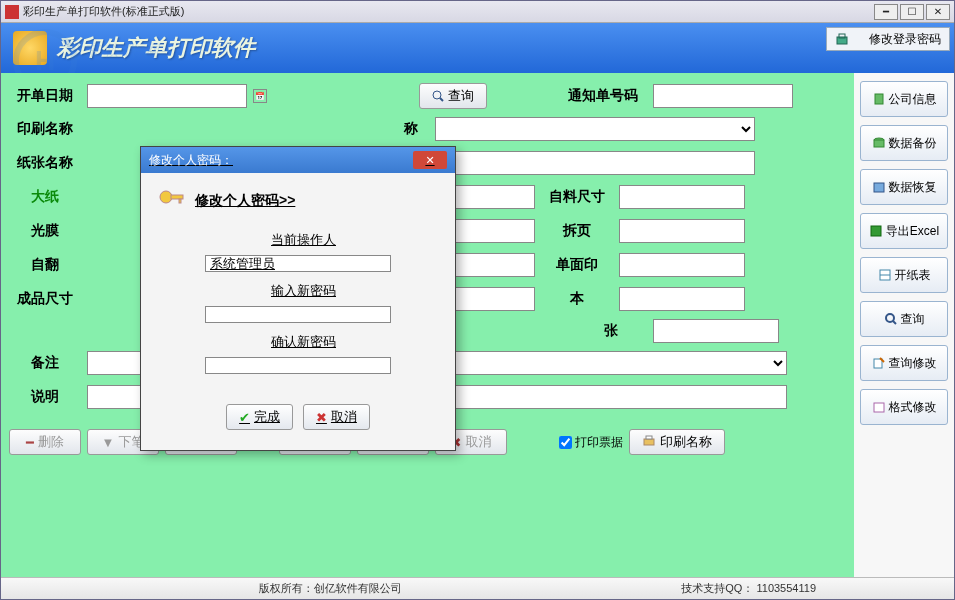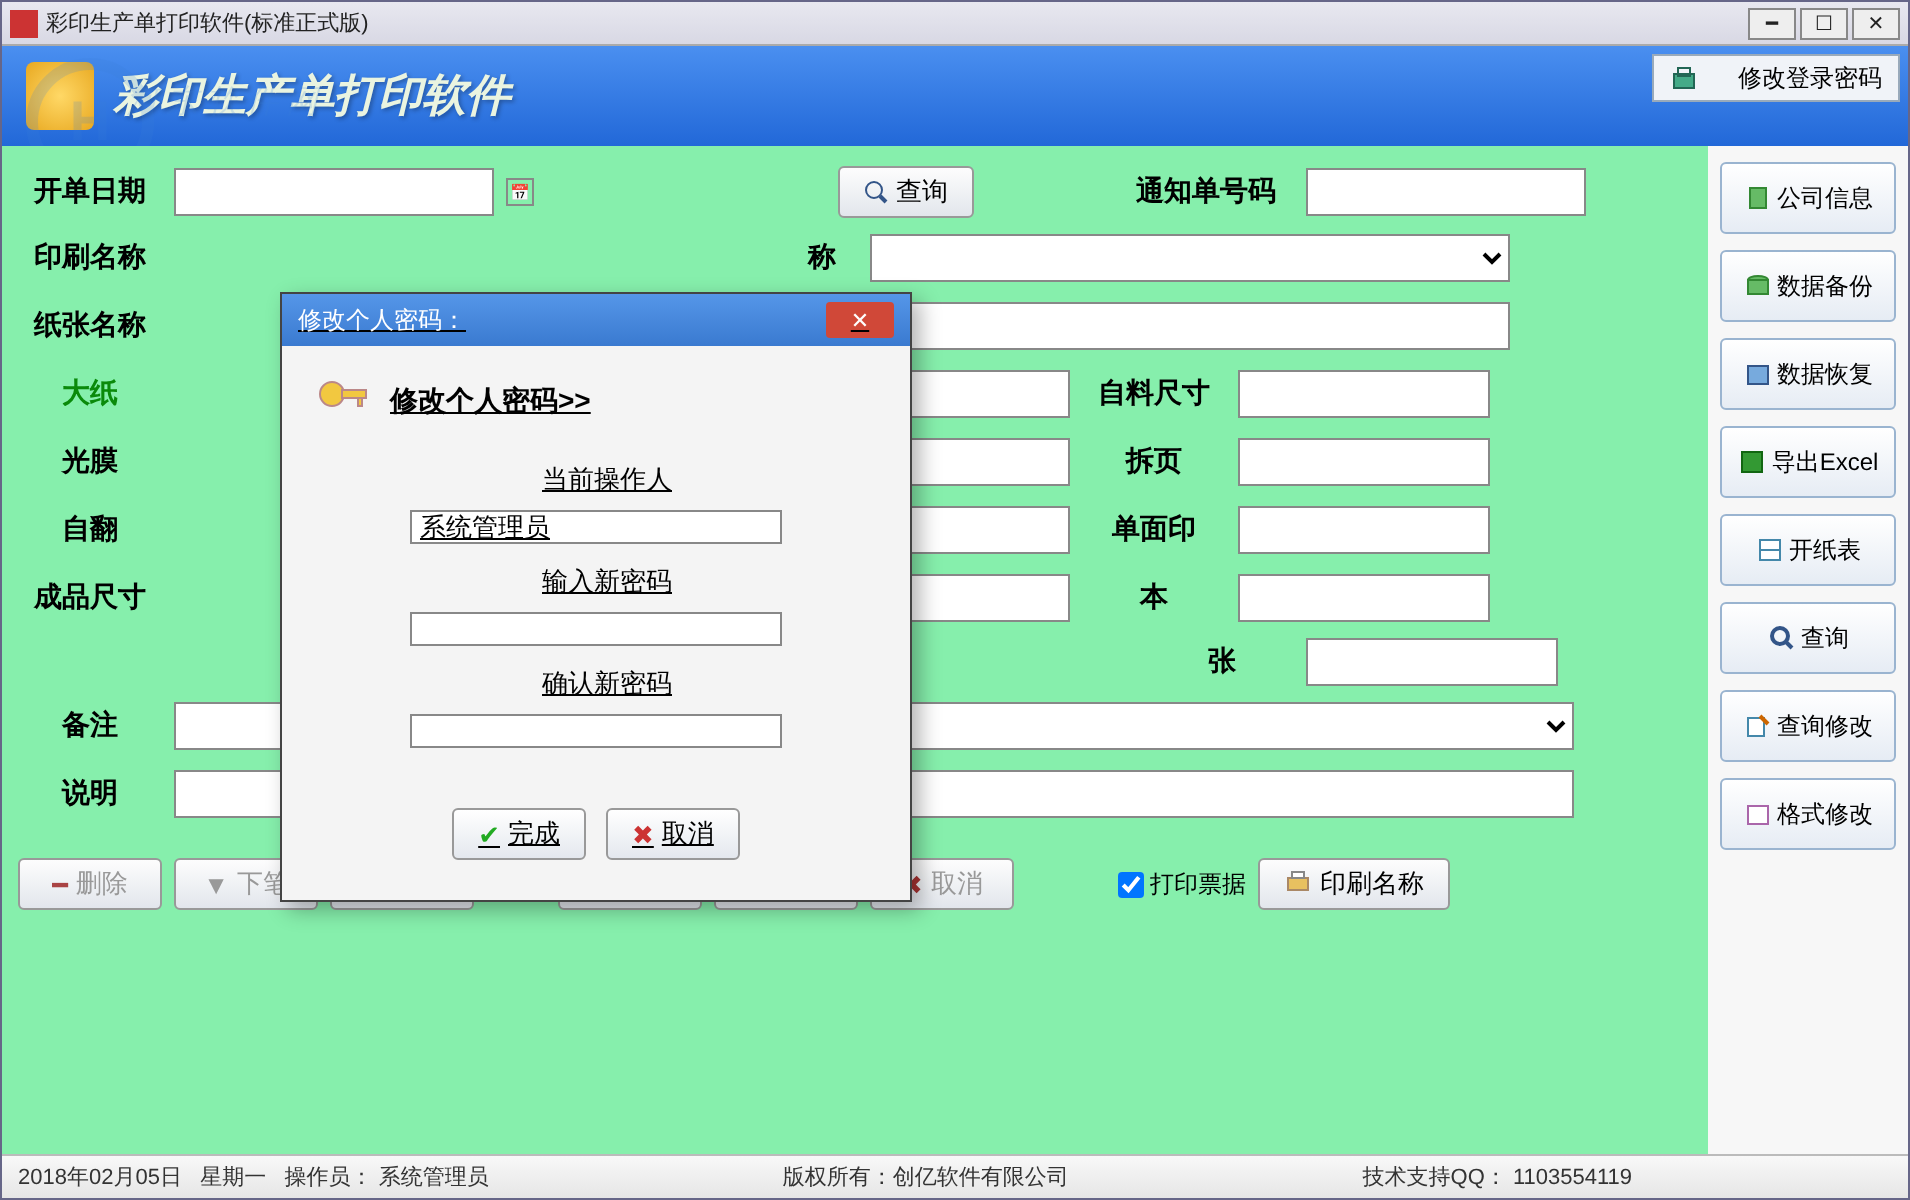--- a/index.html
+++ b/index.html
@@ -271,26 +271,20 @@
       <button class="side-btn">
         <svg class="icn">
             <rect x="2" y="3" width="10" height="9" fill="#fff" stroke="#a6a"></rect>
           </svg>
         <span>格式修改</span>
       </button>
     </div>
   </div>
 
   <div class="status-bar">
-    <span class="seg">
-      <span>2018年02月05日</span>&nbsp;&nbsp;
-      <span>星期一</span>&nbsp;&nbsp;
-      <span>操作员：</span>
-      <span>系统管理员</span>
-    </span>
     <span style="flex:1"></span>
     <span class="seg">版权所有：创亿软件有限公司</span>
     <span style="flex:1"></span>
     <span class="seg">
       <span>技术支持QQ：</span>
       <span>1103554119</span>
     </span>
     <span style="width:100px"></span>
   </div>
 </div>

